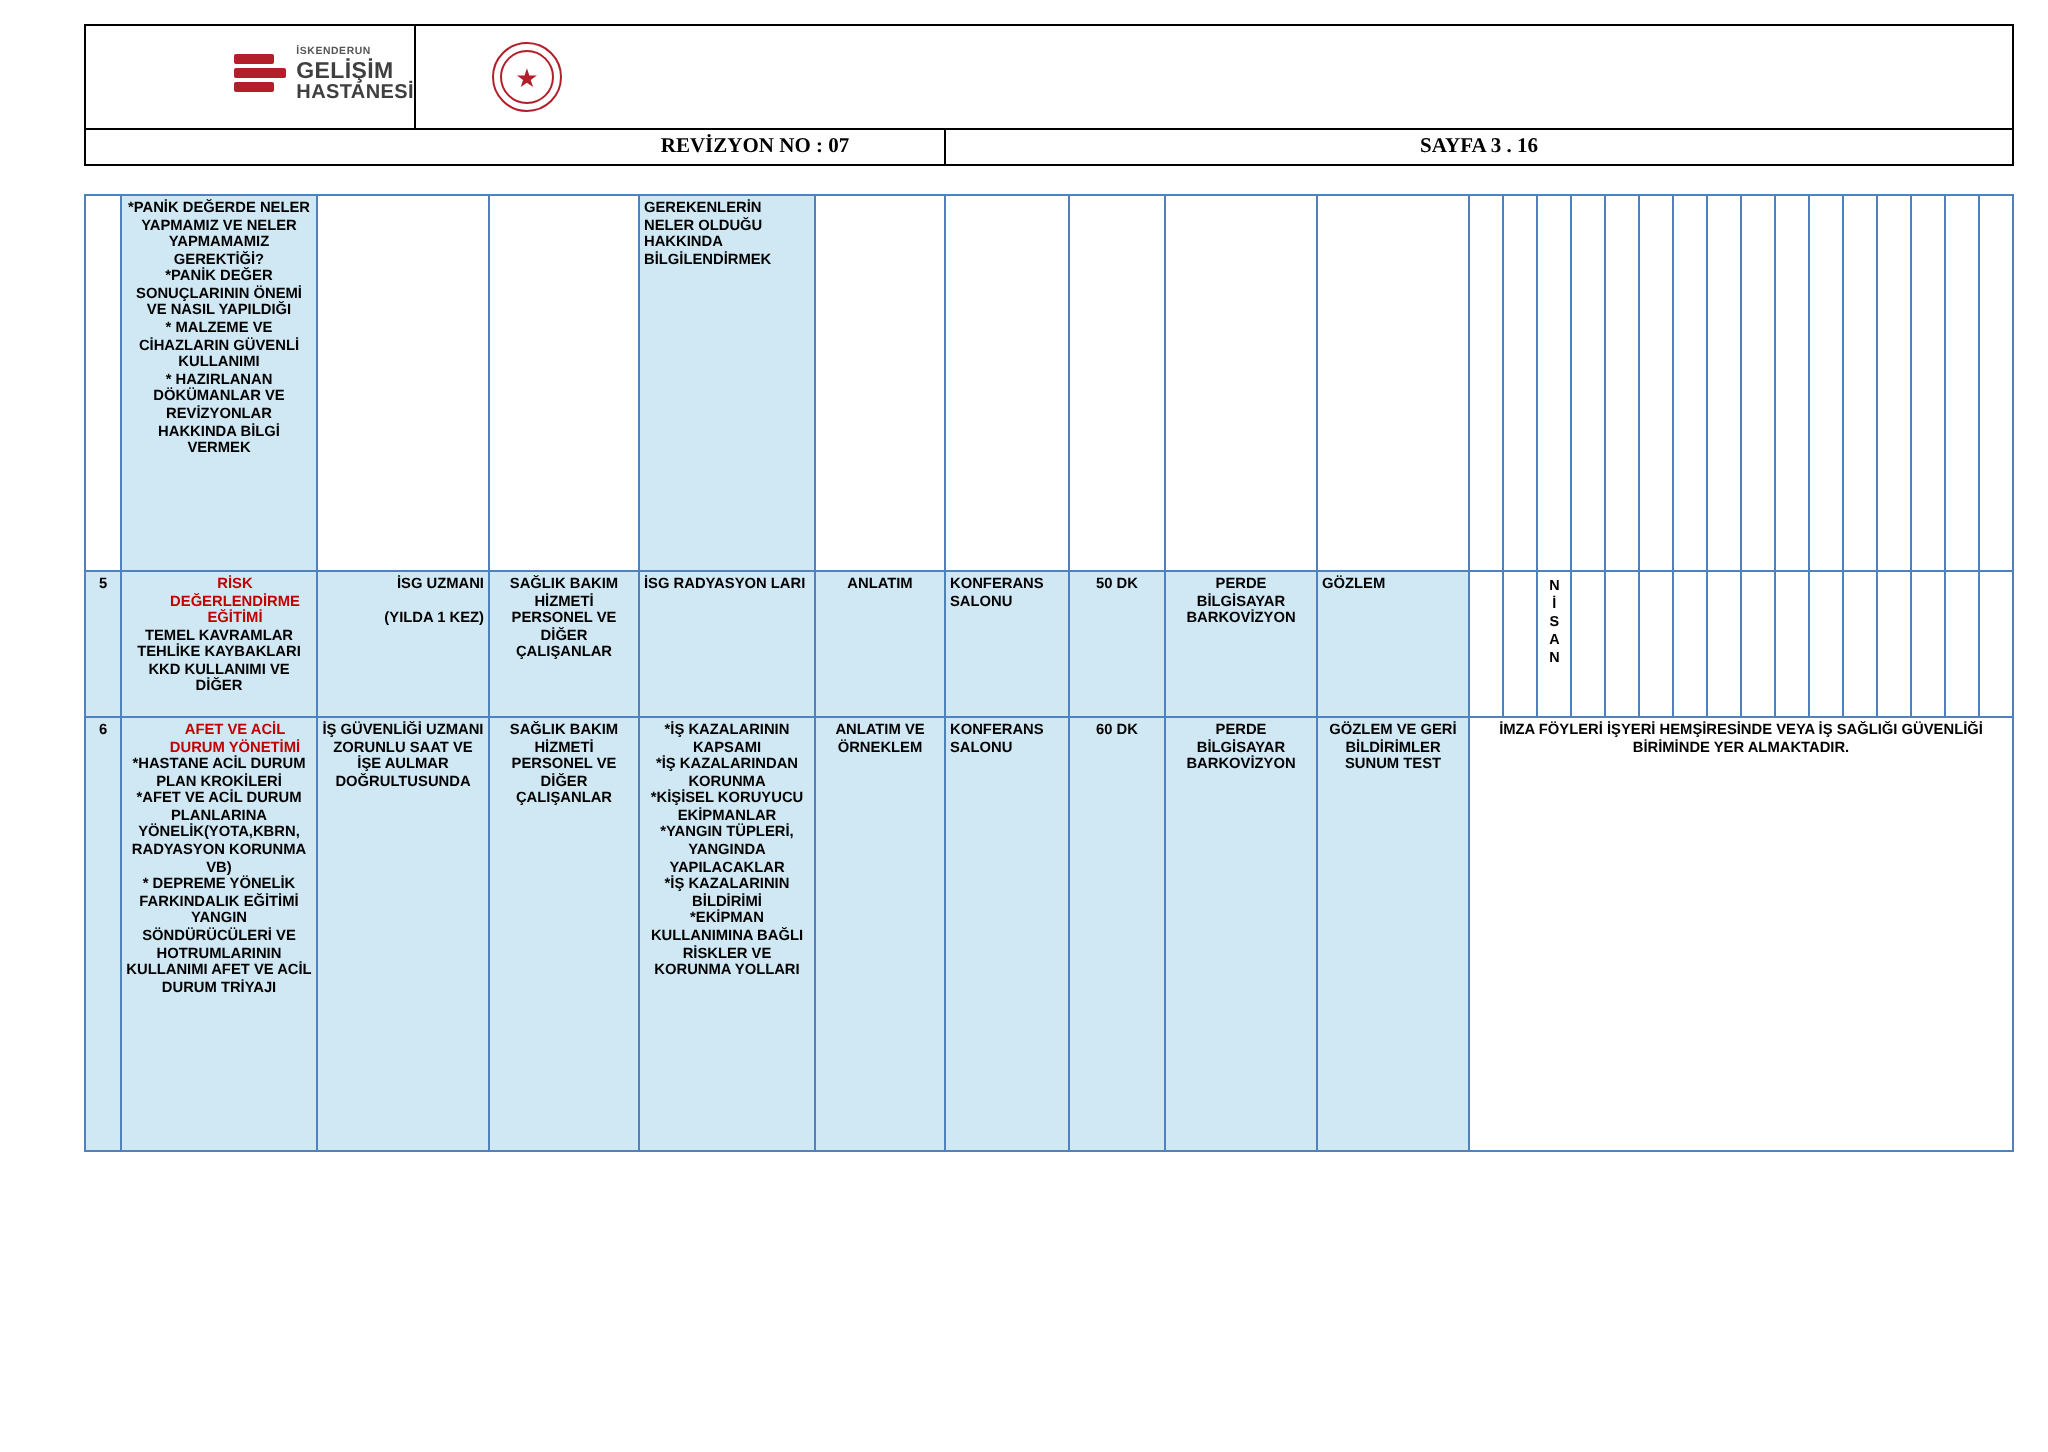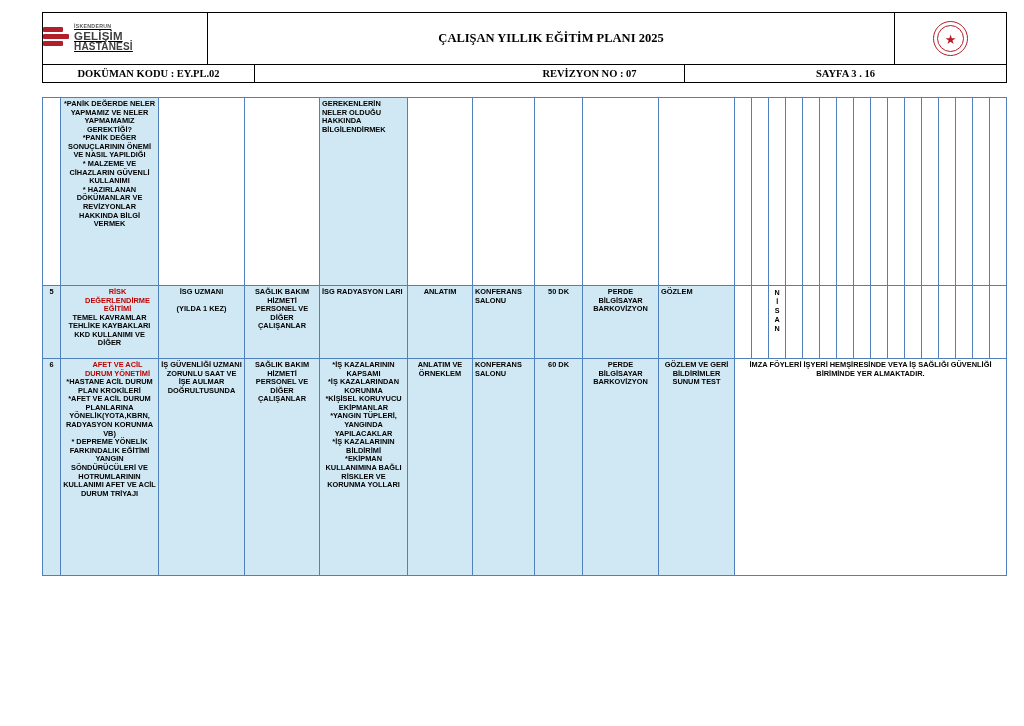--- a/index.html
+++ b/index.html
@@ -33,23 +33,22 @@
   .header-top {
     display: flex;
     height: 51px;
     border-bottom: 1.5px solid #000;
   }
   .logo-cell {
     width: 165px;
     border-right: 1.5px solid #000;
     display: flex;
     align-items: center;
-    justify-content: flex-start;
+    justify-content: flex-end;
     box-sizing: border-box;
-    text-decoration: underline;
   }
   .logo-wrap {
     display: flex;
     align-items: center;
     gap: 5px;
   }
   .logo-mark {
     width: 26px;
     height: 26px;
     position: relative;
@@ -196,29 +195,27 @@
             <div class="bar b2"></div>
             <div class="bar b3"></div>
           </div>
           <div class="logo-text">
             <div class="l1">İSKENDERUN</div>
             <div class="l2">GELİŞİM</div>
             <div class="l3">HASTANESİ</div>
           </div>
         </div>
       </div>
-      <div class="title-cell">ÇALIŞAN YILLIK EĞİTİM PLANI 2025</div>
       <div class="seal-cell">
         <div class="seal">
           <span class="star">★</span>
         </div>
       </div>
     </div>
     <div class="header-bottom">
-      <div class="hb1">DOKÜMAN KODU : EY.PL.02</div>
       <div class="hb2">YAYIN TARİHİ : OCAK 2012</div>
       <div class="hb4">REVİZYON NO : 07</div>
       <div class="hb5">SAYFA 3 . 16</div>
     </div>
   </div>
 
   <div class="table-wrap">
     <table class="grid">
       <colgroup>
         <col style="width:18px">
@@ -286,21 +283,21 @@
         <td class="empty"></td>
       </tr>
 
       <tr>
         <td class="fill mid" style="height:73px">5</td>
         <td class="fill">
           <div class="red">RİSK DEĞERLENDİRME EĞİTİMİ</div>
           <div>TEMEL KAVRAMLAR TEHLİKE KAYBAKLARI KKD KULLANIMI VE DİĞER</div>
         </td>
         <td class="fill">
-          <div style="white-space:pre-line; text-align:center">İSG UZMANI
+          <div style="white-space:pre-line; text-align:right">İSG UZMANI
 
 (YILDA 1 KEZ)</div>
         </td>
         <td class="fill">SAĞLIK BAKIM HİZMETİ PERSONEL VE DİĞER ÇALIŞANLAR</td>
         <td class="fill">
           <div style="text-align:left">İSG RADYASYON LARI</div>
         </td>
         <td class="fill">ANLATIM</td>
         <td class="fill">
           <div style="text-align:left">KONFERANS SALONU</div>

